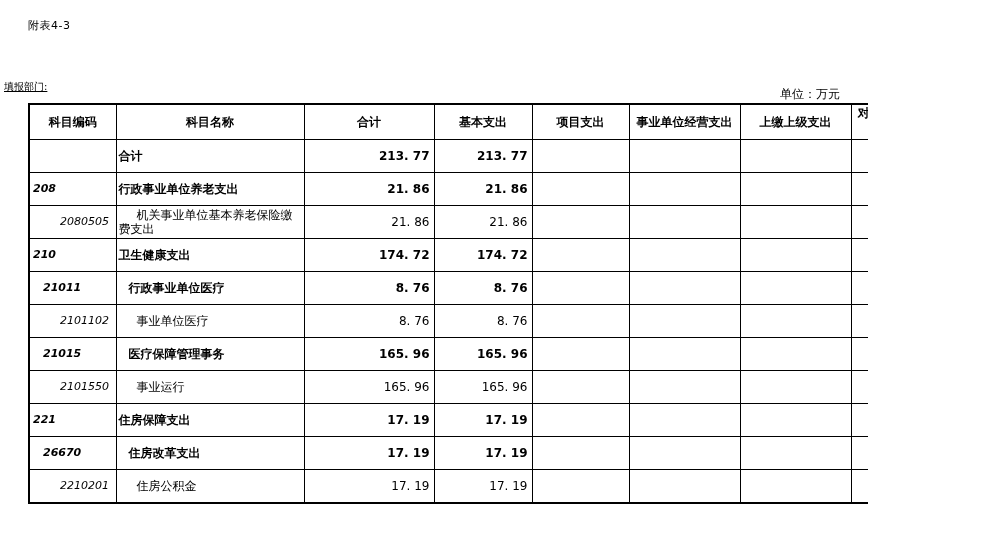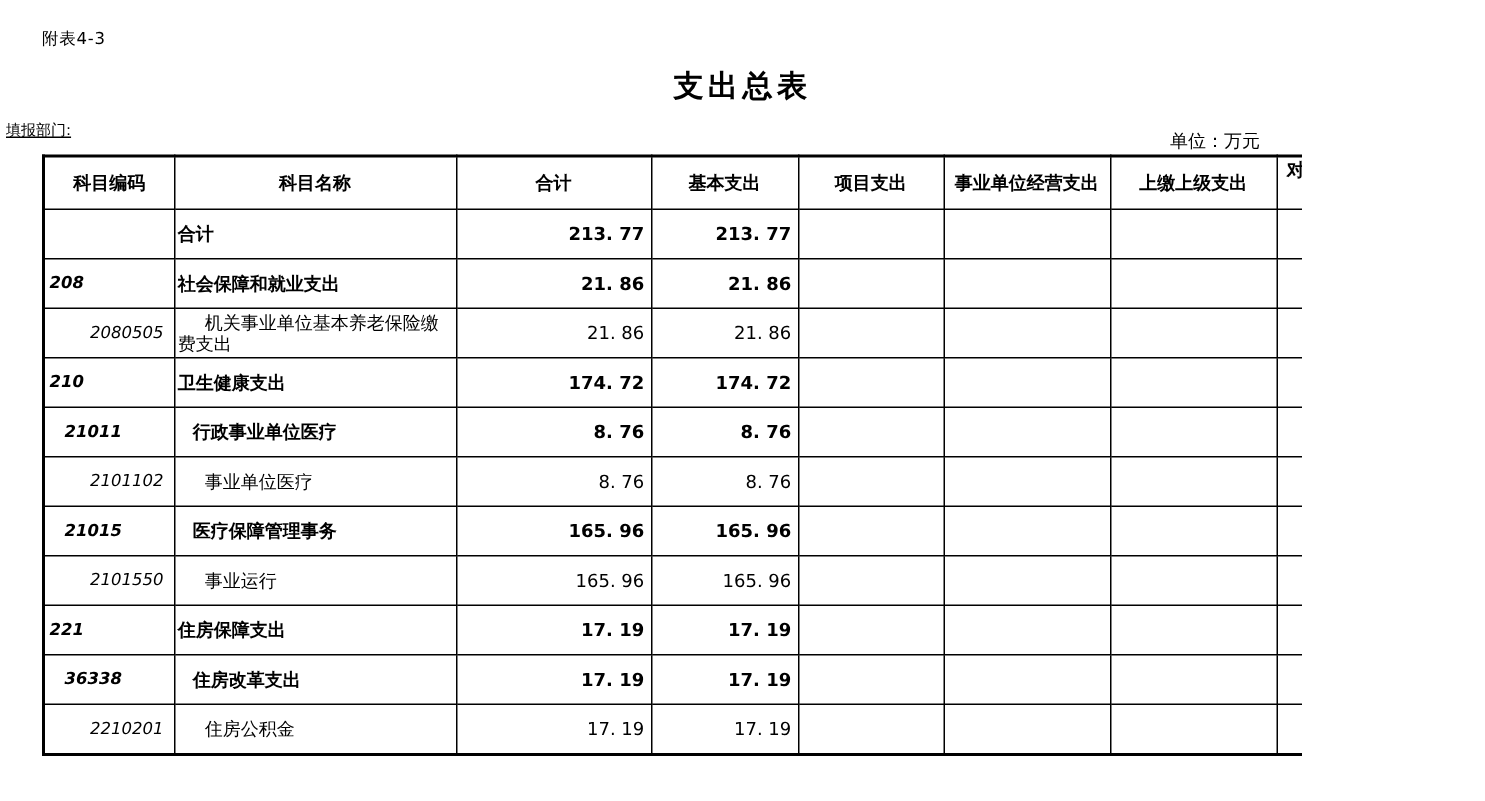--- a/index.html
+++ b/index.html
@@ -27,23 +27,20 @@
   tr.i2 td.code{padding-left:30px;}
   tr.i0 td.name{padding-left:2px;}
   tr.i1 td.name{padding-left:12px;}
   tr.i2 td.name{padding-left:2px;text-indent:18px;}
 </style>
 </head>
 <body>
 
 <div class="sheet">
   <div class="annotation">附表4-3</div>
-  <div class="title-wrap">
-    <span class="title">支出总表</span>
-  </div>
   <div class="department">填报部门:</div>
   <div class="unit">单位：万元</div>
 
   <table class="report">
     <colgroup>
       <col style="width:87px">
         <col style="width:188px">
         <col style="width:130px">
         <col style="width:98px">
       <col style="width:97px">
@@ -69,21 +66,21 @@
         <td class="name">合计</td>
         <td class="num">213. 77</td>
         <td class="num">213. 77</td>
         <td class="num"></td>
         <td class="num"></td>
         <td class="num"></td>
         <td class="num"></td>
       </tr>
       <tr class="b i0">
         <td class="code">208</td>
-        <td class="name">社会保障和就业支出</td>
+        <td class="name">行政事业单位养老支出</td>
         <td class="num">21. 86</td>
         <td class="num">21. 86</td>
         <td class="num"></td>
         <td class="num"></td>
         <td class="num"></td>
         <td class="num"></td>
       </tr>
       <tr class="i2">
         <td class="code">2080505</td>
         <td class="name">机关事业单位基本养老保险缴费支出</td>
@@ -148,21 +145,21 @@
         <td class="code">221</td>
         <td class="name">住房保障支出</td>
         <td class="num">17. 19</td>
         <td class="num">17. 19</td>
         <td class="num"></td>
         <td class="num"></td>
         <td class="num"></td>
         <td class="num"></td>
       </tr>
       <tr class="b i1">
-        <td class="code">36338</td>
+        <td class="code">26670</td>
         <td class="name">住房改革支出</td>
         <td class="num">17. 19</td>
         <td class="num">17. 19</td>
         <td class="num"></td>
         <td class="num"></td>
         <td class="num"></td>
         <td class="num"></td>
       </tr>
       <tr class="i2">
         <td class="code">2210201</td>

